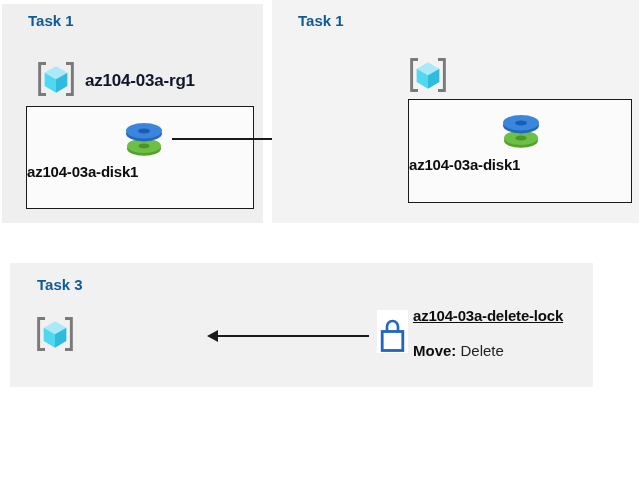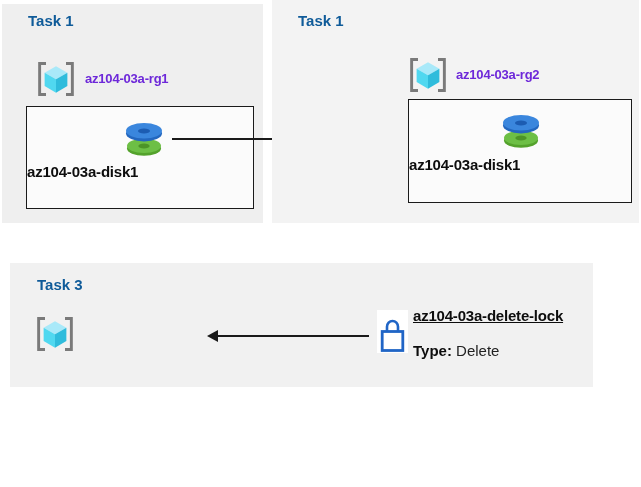--- a/index.html
+++ b/index.html
@@ -8,21 +8,21 @@
     font-family:"Liberation Sans", sans-serif;color:#111;
   }
   .panel{position:absolute;}
   .panel-1{left:2px;top:4px;width:261px;height:219px;background:#efefef;}
   .panel-2{left:272px;top:0px;width:367px;height:223px;background:#f3f3f3;}
   .panel-3{left:10px;top:263px;width:583px;height:217px;background:#f1f1f1;}
   .task-title{
     position:absolute;font-size:15px;font-weight:bold;color:#0f5b99;white-space:nowrap;
   }
   .name-label{
-    position:absolute;font-size:13px;font-weight:bold;color:#6d28d9;white-space:nowrap;
+    position:absolute;font-size:17px;font-weight:bold;color:#0f172a;white-space:nowrap;
     letter-spacing:-0.2px;
     text-align:right;
   }
   .res-box{
     position:absolute;background:#fbfbfb;border:1.5px solid #1a1a1a;box-sizing:border-box;
   }
   .disk-label{
     position:absolute;left:0;right:0;text-align:left;font-size:15px;font-weight:bold;
     color:#0d0d0d;white-space:nowrap;letter-spacing:-0.2px;
   }
@@ -96,21 +96,20 @@
   <div class="arrow-head-right" style="left:462px;top:133px;"></div>
 
   <div class="panel panel-2"></div>
   <div class="task-title" style="left:298px;top:12px;">Task 1</div>
 
   <span class="icon" style="left:408px;top:56px;">
     <svg width="40" height="38" viewBox="0 0 44 40">
         <use href="#rg-icon-def"></use>
       </svg>
   </span>
-  <div class="name-label" style="left:456px;top:67px;">az104-03a-rg2</div>
 
   <div class="res-box" style="left:408px;top:99px;width:224px;height:104px;">
     <span class="icon" style="left:92px;top:13px;">
       <svg width="40" height="36" viewBox="0 0 40 36">
           <use href="#disk-icon-def"></use>
         </svg>
     </span>
     <div class="disk-label" style="top:56px;">az104-03a-disk1</div>
   </div>
 
@@ -127,15 +126,15 @@
   <div class="arrow-line" style="left:217px;top:335px;width:152px;"></div>
   <div class="arrow-head-left" style="left:207px;top:330px;"></div>
 
   <div class="lock-bg">
     <svg width="31" height="43" viewBox="0 0 31 43">
       <path d="M10,22 v-5.2 a5.5,5.8 0 0 1 11,0 V22" fill="none" stroke="#2065c6" stroke-width="2.6"></path>
       <rect x="5.2" y="21.5" width="20.6" height="19" fill="#ffffff" stroke="#2065c6" stroke-width="2.8"></rect>
     </svg>
   </div>
   <div class="lock-name">az104-03a-delete-lock</div>
-  <div class="lock-type"><b>Type:</b>&nbsp;<span>Delete</span></div>
+  <div class="lock-type"><b>Move:</b>&nbsp;<span>Delete</span></div>
 
 </div>
 
 </body></html>

